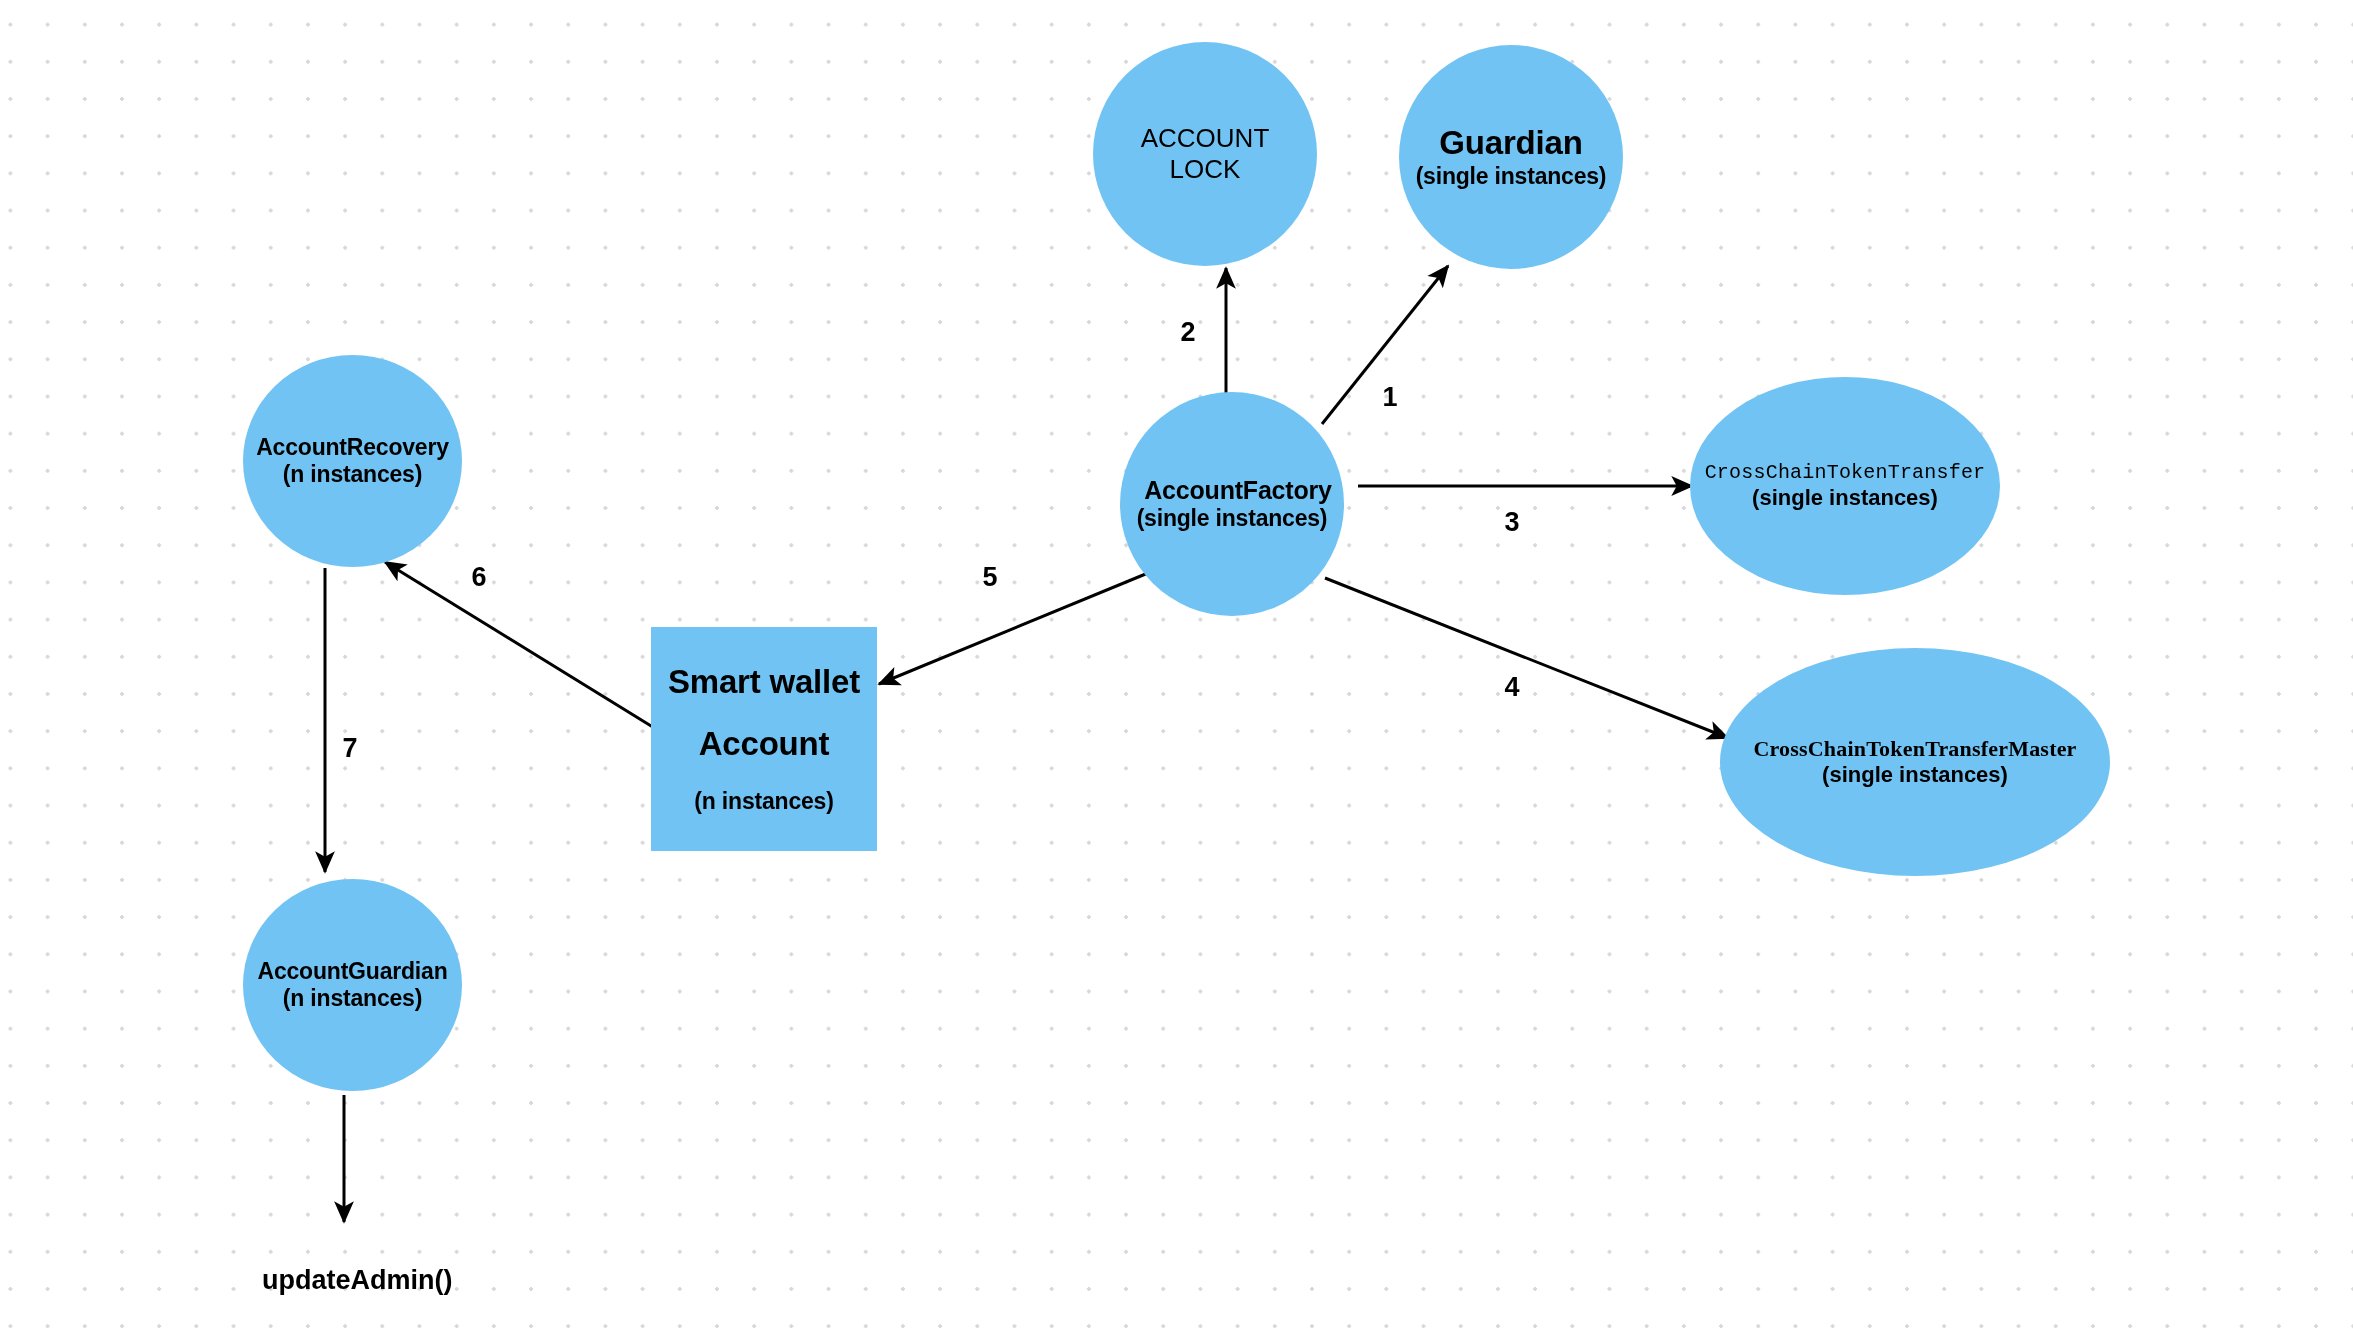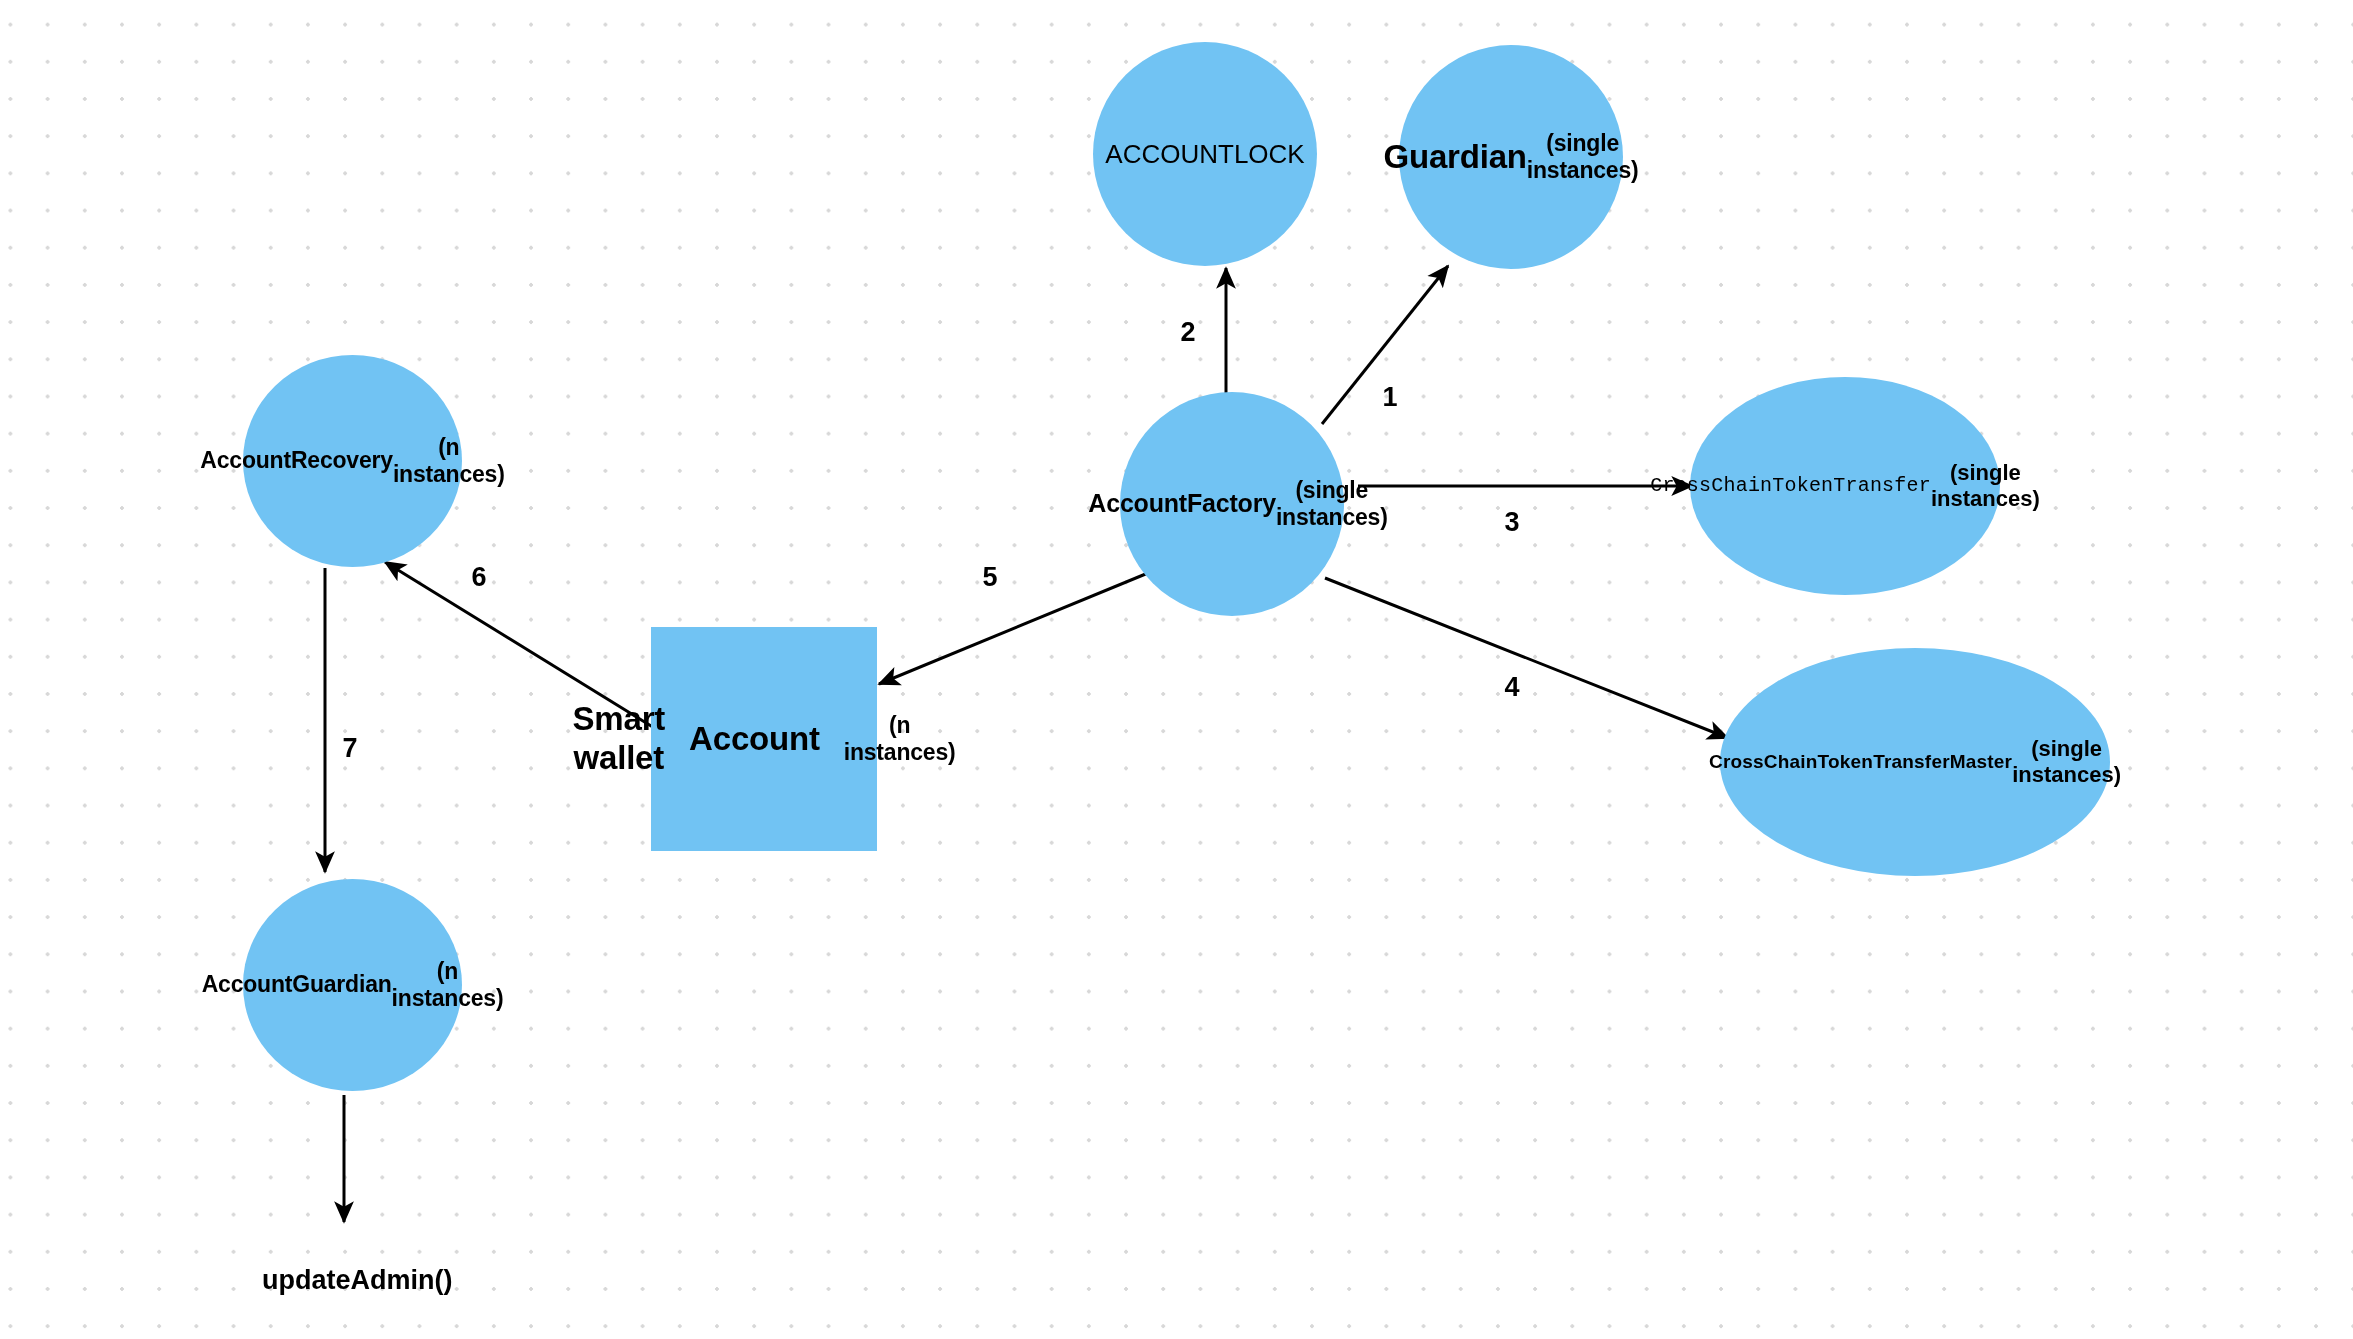--- a/index.html
+++ b/index.html
@@ -26,24 +26,24 @@
     left: 0;
     top: 0;
     width: 2353px;
     height: 1339px;
     pointer-events: none;
   }
   .node {
     position: absolute;
     background: #71C3F3;
     display: flex;
-    flex-direction: row;
+    flex-direction: column;
     align-items: center;
     justify-content: center;
-    text-align: center;
+    text-align: right;
     color: #000000;
     box-sizing: border-box;
     line-height: 1.18;
   }
   .node.circle { border-radius: 50%; }
   .node.ellipse { border-radius: 50%; }
   .node.rect { border-radius: 0; gap: 24px; }
 
   .t-sans-big {
     font-family: Liberation Sans, sans-serif;
@@ -70,23 +70,23 @@
     font-size: 26px;
   }
   .t-mono {
     font-family: "Liberation Mono", "DejaVu Sans Mono", monospace;
     font-weight: 400;
     font-size: 20px;
     letter-spacing: 0.2px;
     white-space: nowrap;
   }
   .t-mono-sm {
-    font-family: Liberation Sans, sans-serif;
+    font-family: Liberation Serif, serif;
     font-weight: 700;
-    font-size: 19px;
+    font-size: 22px;
     letter-spacing: 0.2px;
     white-space: nowrap;
   }
   .t-mono-sub {
     font-family: "Liberation Sans", sans-serif;
     font-weight: 700;
     font-size: 22px;
   }
 
   .edge-label {

